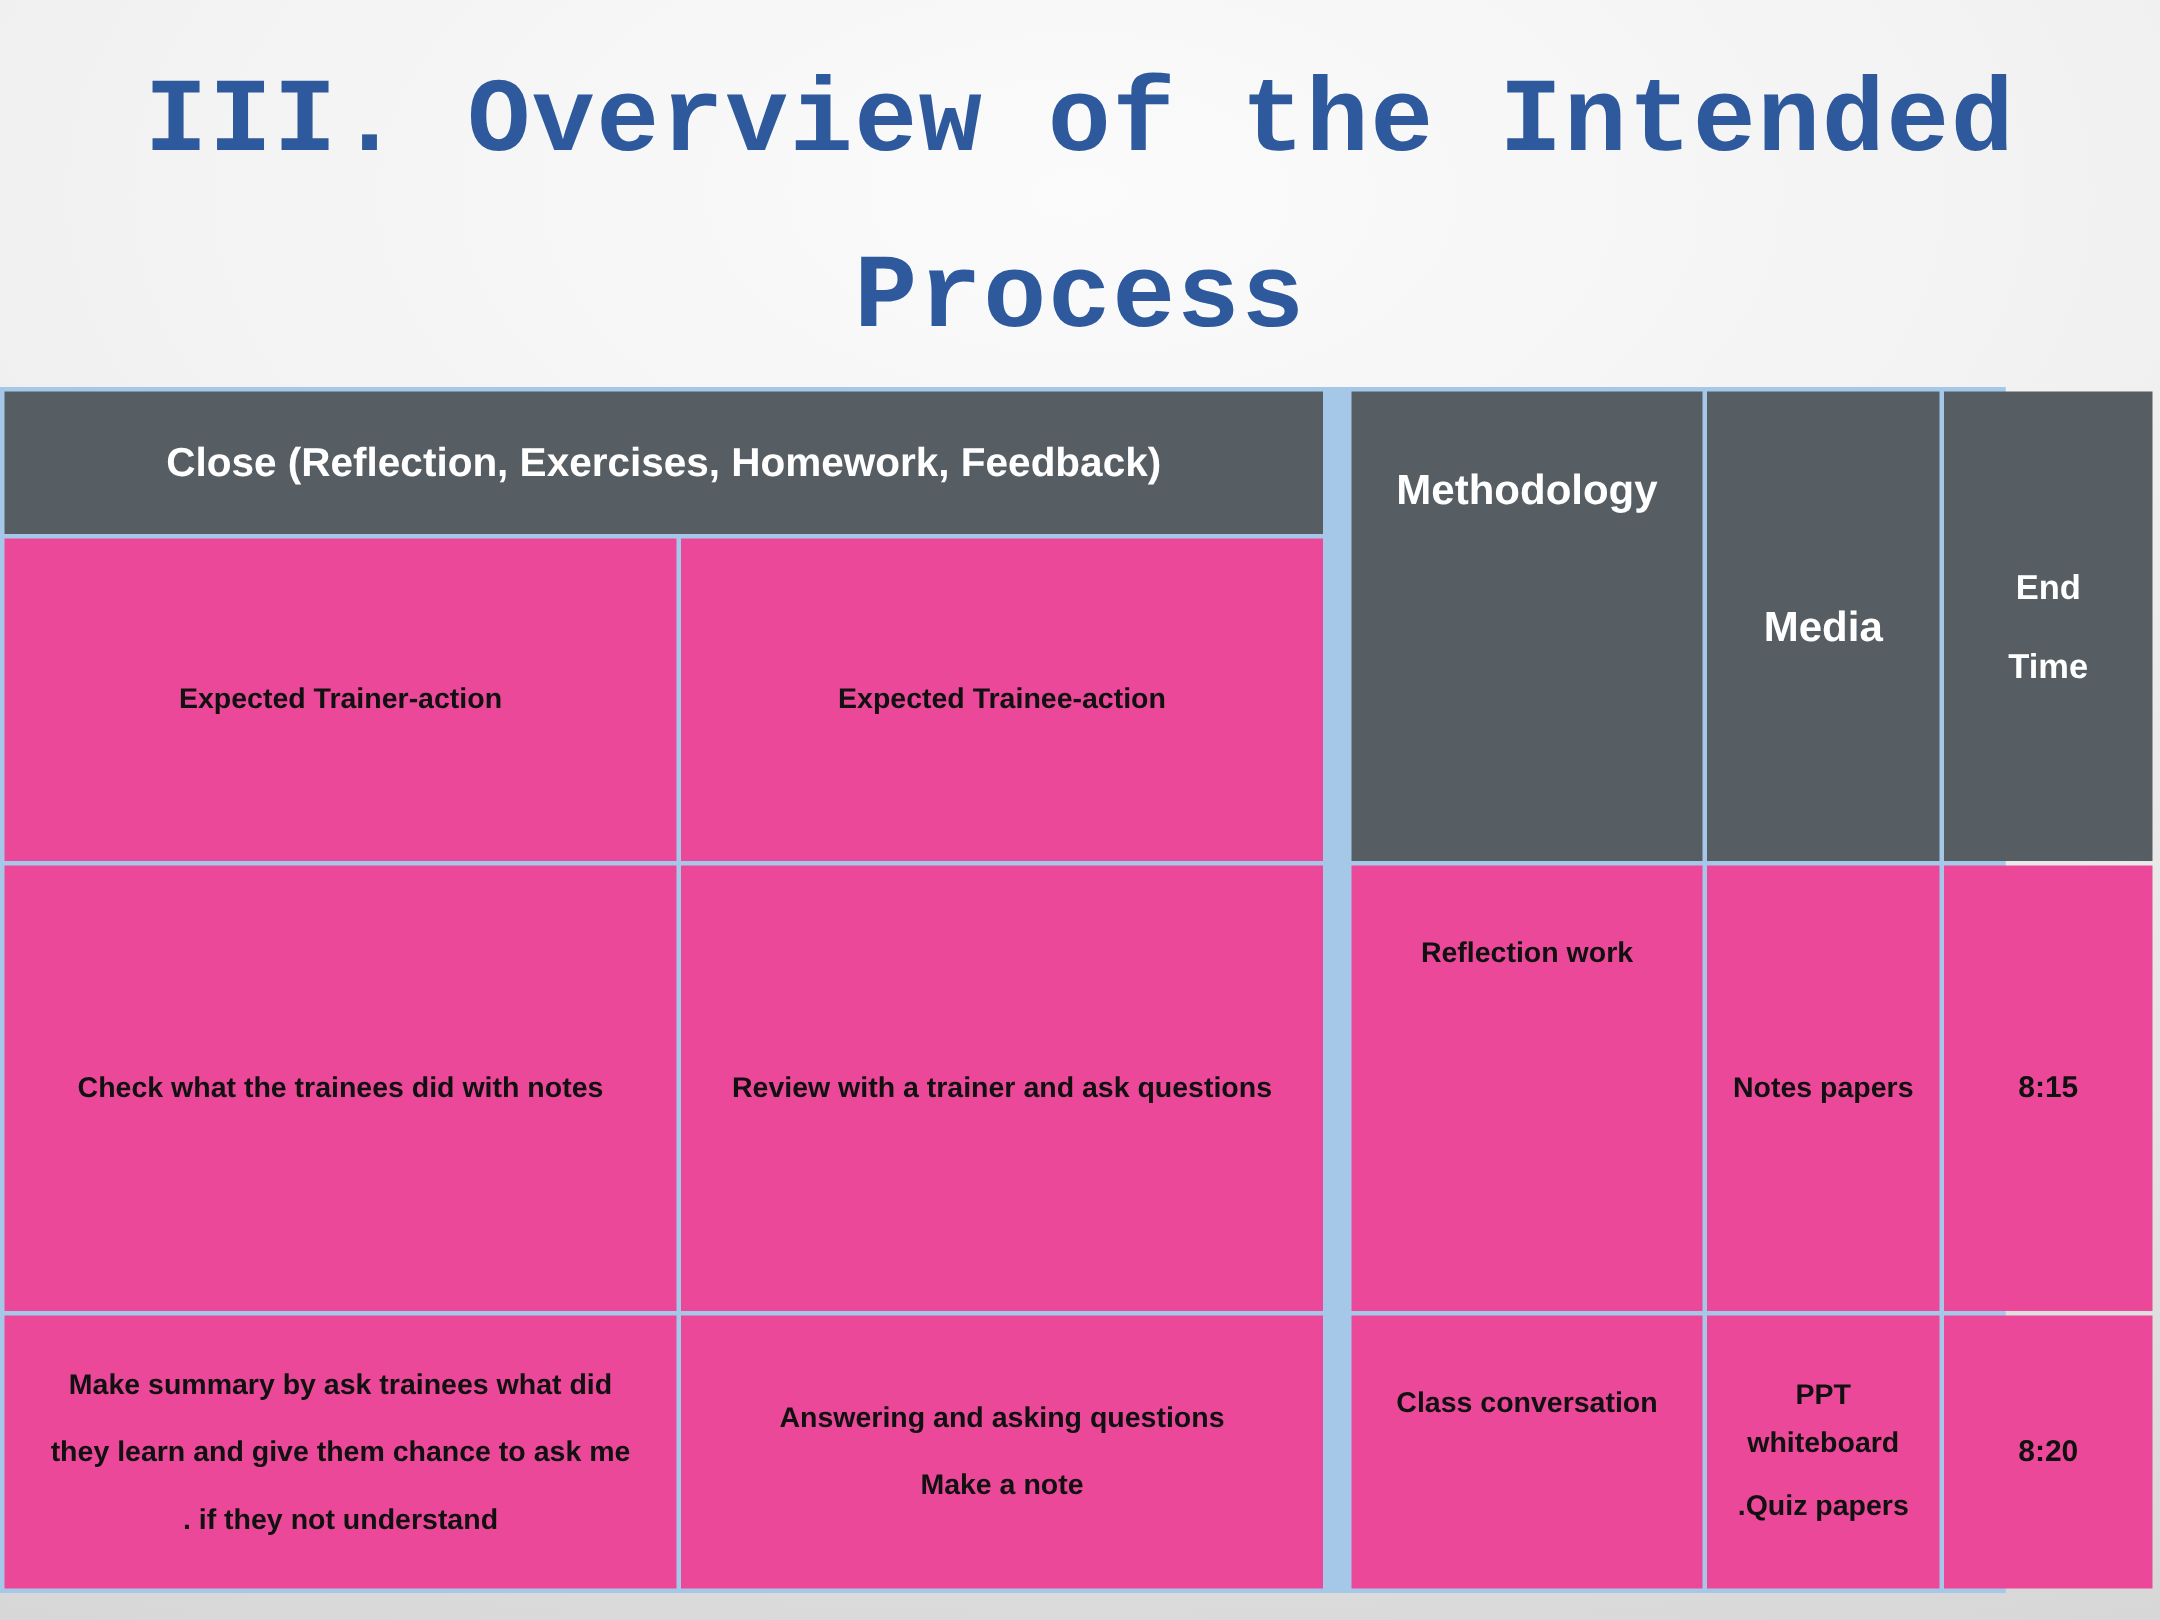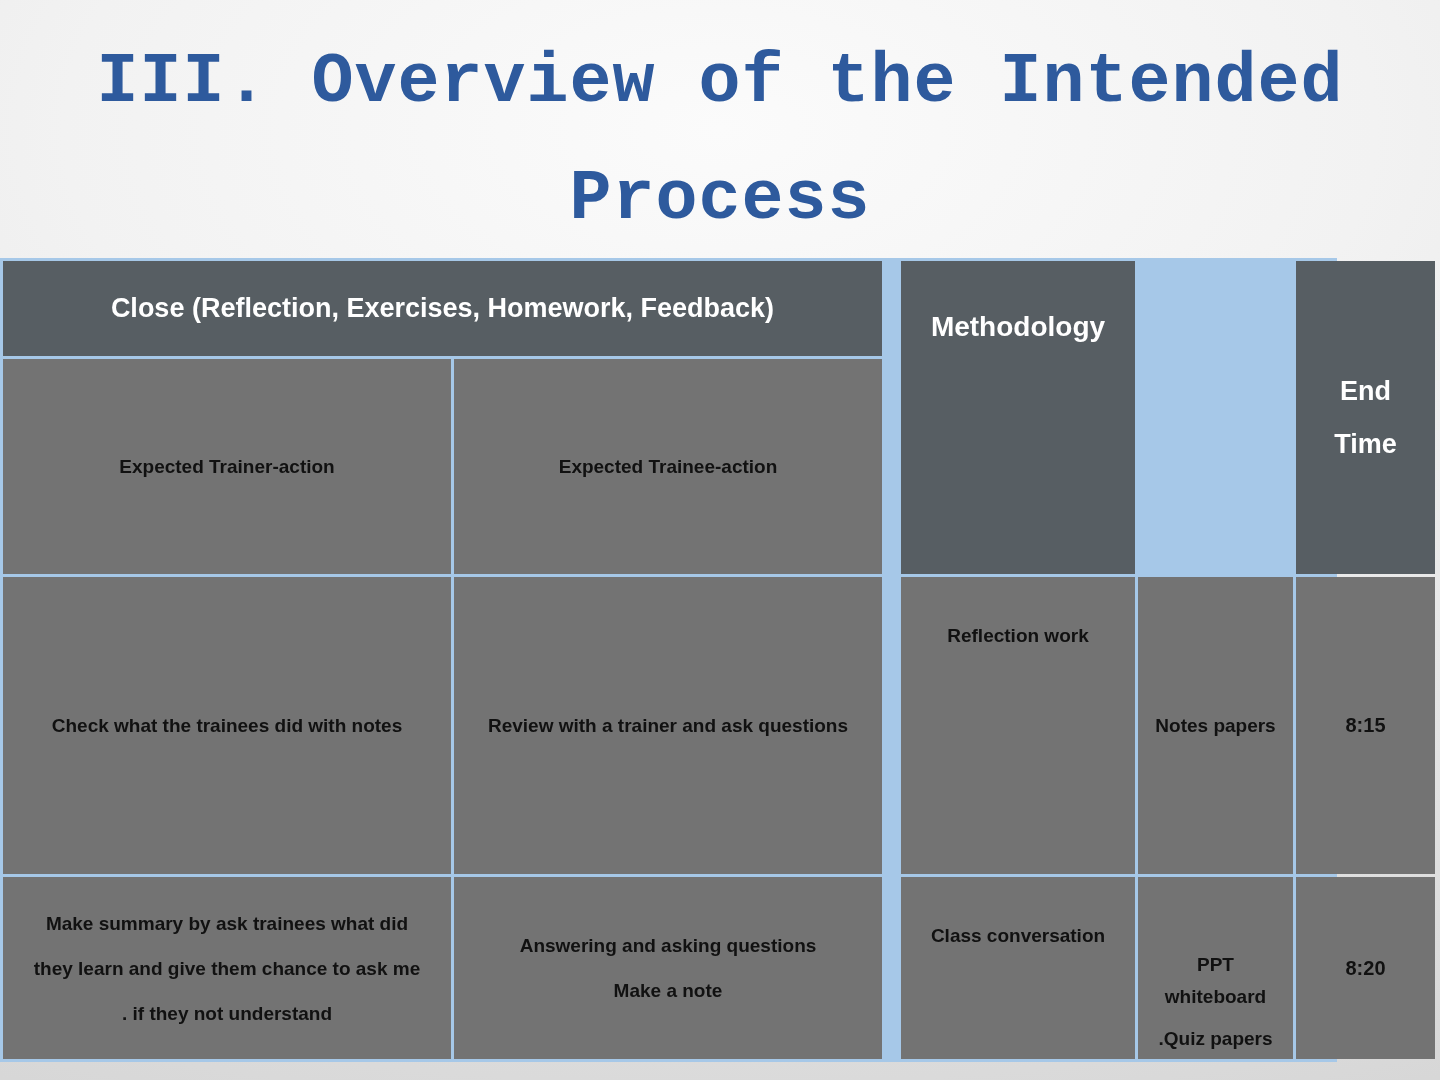--- a/index.html
+++ b/index.html
@@ -43,60 +43,61 @@
 
   .cell {
     display: flex;
     align-items: center;
     justify-content: center;
     text-align: center;
     padding: 4px 10px;
   }
   .col { flex-direction: column; }
   .dark  { background: #575E63; color: #FFFFFF; }
-  .light { background: #737373; color: #111111; }
+  .light { background: #ec4899; color: #111111; }
   .top-aligned { align-items: flex-start; margin-left: 16px; }
 
   .hd-close       { grid-area: 1 / 1 / 2 / 3; font-size: 27px; }
   .hd-methodology { grid-area: 1 / 3 / 3 / 4; font-size: 28px; padding-top: 50px; }
   .hd-media       { grid-area: 1 / 4 / 3 / 5; font-size: 28px; }
-  .hd-endtime     { grid-area: 1 / 5 / 3 / 6; font-size: 27px; line-height: 53px; }
+  .hd-endtime     { grid-area: 1 / 5 / 3 / 6; font-size: 23px; line-height: 53px; }
 
   .hd-trainer { grid-area: 2 / 1; font-size: 19px; }
   .hd-trainee { grid-area: 2 / 2; font-size: 19px; }
 
   .r1-trainer     { grid-area: 3 / 1; font-size: 19px; }
   .r1-trainee     { grid-area: 3 / 2; font-size: 19px; }
   .r1-methodology { grid-area: 3 / 3; font-size: 19px; padding-top: 48px; }
   .r1-media       { grid-area: 3 / 4; font-size: 19px; }
   .r1-endtime     { grid-area: 3 / 5; font-size: 20px; }
 
   .r2-trainer     { grid-area: 4 / 1; font-size: 19px; line-height: 33px; gap: 12px; }
   .r2-trainee     { grid-area: 4 / 2; font-size: 19px; line-height: 45px; }
   .r2-methodology { grid-area: 4 / 3; font-size: 19px; padding-top: 48px; }
-  .r2-media       { grid-area: 4 / 4; font-size: 19px; line-height: 32px; justify-content: flex-end; }
+  .r2-media       { grid-area: 4 / 4; font-size: 19px; line-height: 32px; }
   .r2-media .gap-line { margin-top: 10px; }
   .r2-endtime     { grid-area: 4 / 5; font-size: 20px; }
 </style>
 </head>
 <body>
 
 <div class="slide">
 
   <div class="title">
     <div>III. Overview of the Intended</div>
     <div>Process</div>
   </div>
 
   <div class="process-table">
 
     <div class="cell dark hd-close">Close (Reflection, Exercises, Homework, Feedback)</div>
 
     <div class="cell dark top-aligned hd-methodology">Methodology</div>
 
+    <div class="cell dark hd-media">Media</div>
 
     <div class="cell dark col hd-endtime">
       <div>End</div>
       <div>Time</div>
     </div>
 
     <div class="cell light hd-trainer">Expected Trainer-action</div>
 
     <div class="cell light hd-trainee">Expected Trainee-action</div>
 

